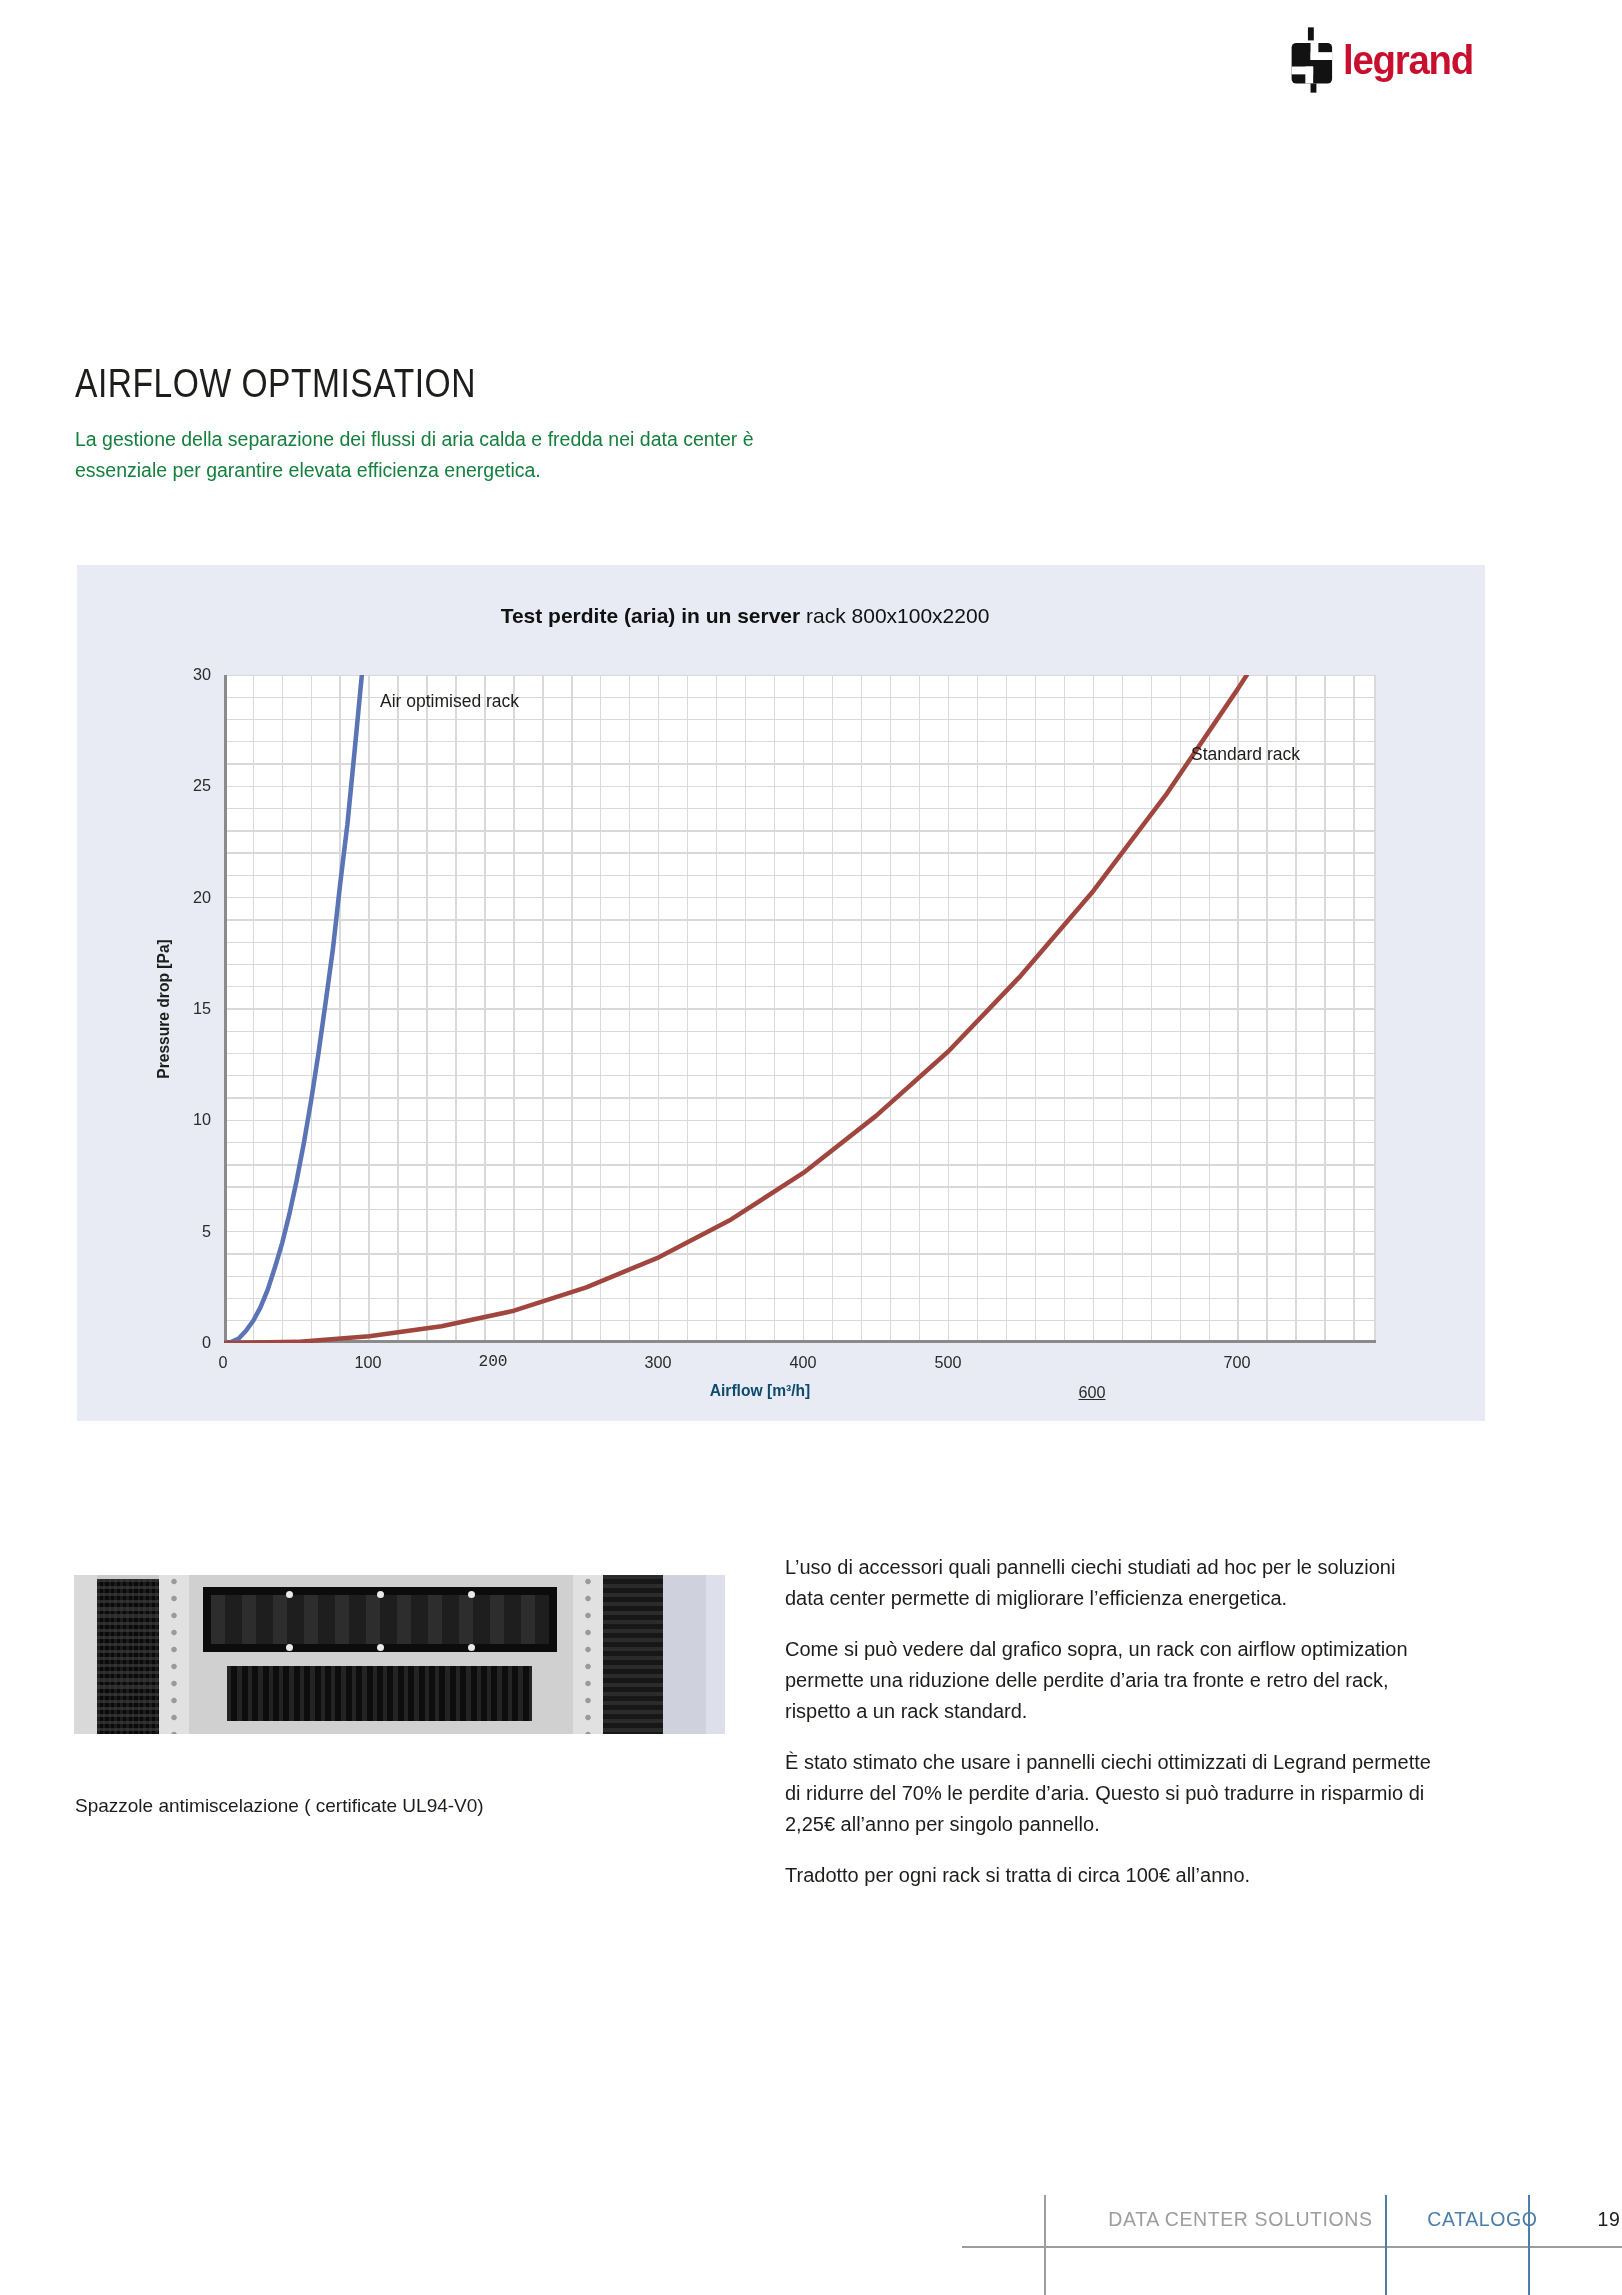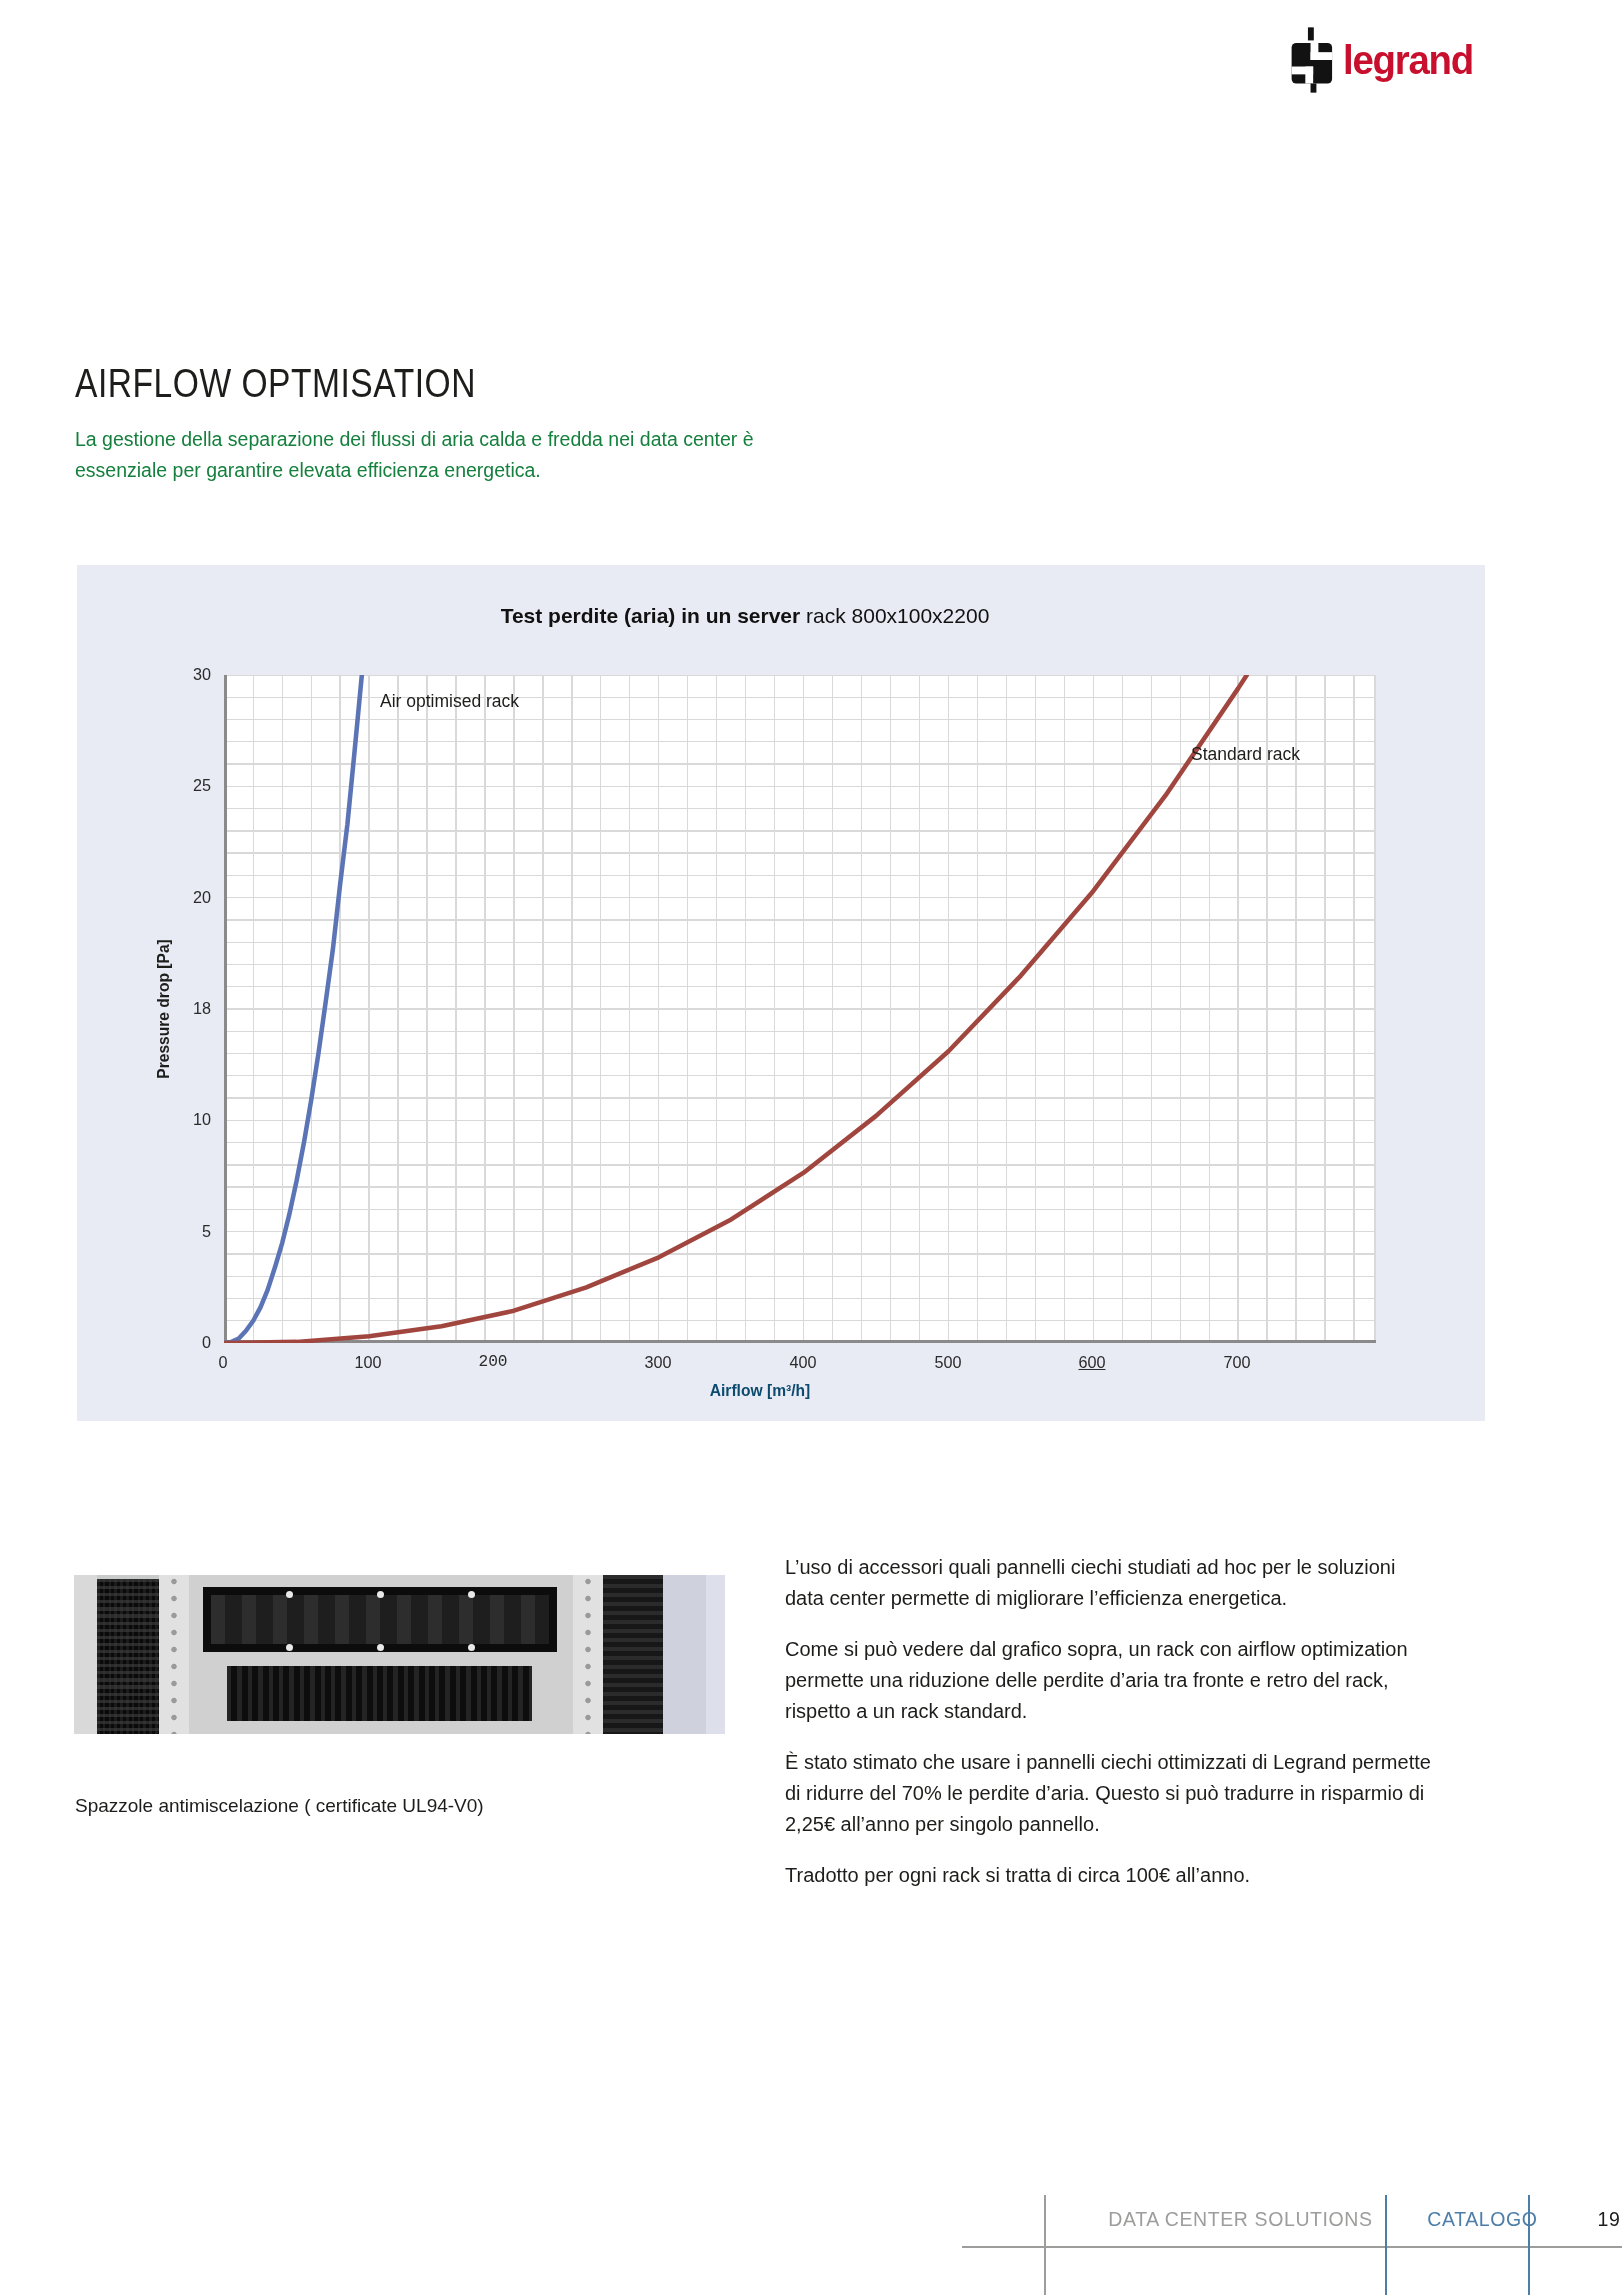--- a/index.html
+++ b/index.html
@@ -207,31 +207,31 @@
         <line x1="2" y1="0" x2="2" y2="1028" stroke="#8a8a8a" stroke-width="5"></line>
         <line x1="0" y1="1026" x2="1772" y2="1026" stroke="#8a8a8a" stroke-width="5"></line>
       </g>
       <polyline points="0.0,1028.0 11.1,1026.3 22.3,1021.1 33.4,1009.2 44.6,993.7 55.7,973.2 66.9,945.8 78.0,911.5 89.2,873.8 100.3,829.3 111.4,777.9 122.6,719.6 133.7,654.5 144.9,582.5 156.0,503.7 167.2,421.5 178.3,322.1 189.5,229.6 200.6,116.5 211.7,0.0" fill="none" stroke="#5b74b5" stroke-width="7" stroke-linecap="round" stroke-linejoin="round"></polyline>
       <polyline points="0.0,1028.0 111.4,1026.3 222.9,1017.7 334.3,1002.3 445.8,978.3 557.2,942.3 668.7,896.1 780.1,837.8 891.6,765.9 1003.0,678.5 1114.5,579.1 1225.9,462.6 1337.4,332.4 1448.8,185.0 1560.3,20.6 1573.6,0.0" fill="none" stroke="#a1463f" stroke-width="7" stroke-linecap="round" stroke-linejoin="round"></polyline>
      </svg></div>
 <div id="ticks-layer">
     <div class="ytick" style="left: 149px; top: 1333px;">0</div>
     <div class="ytick" style="left: 149px; top: 1222px;">5</div>
     <div class="ytick" style="left: 149px; top: 1110px;">10</div>
-    <div class="ytick" style="left: 149px; top: 999px;">18</div>
+    <div class="ytick" style="left: 149px; top: 999px;">15</div>
     <div class="ytick" style="left: 149px; top: 888px;">20</div>
     <div class="ytick" style="left: 149px; top: 776px;">25</div>
     <div class="ytick" style="left: 149px; top: 665px;">30</div>
     <div class="xtick" style="left: 194px; top: 1353px;">0</div>
     <div class="xtick" style="left: 339px; top: 1353px;">100</div>
     <div class="xtick" style="left: 464px; top: 1353px; font-family: Liberation Mono, monospace;">200</div>
     <div class="xtick" style="left: 629px; top: 1353px;">300</div>
     <div class="xtick" style="left: 774px; top: 1353px;">400</div>
     <div class="xtick" style="left: 919px; top: 1353px;">500</div>
-    <div class="xtick" style="left: 1063px; top: 1353px; text-decoration: underline;">600</div>
+    <div class="xtick" style="left: 1063px; top: 1383px; text-decoration: underline;">600</div>
     <div class="xtick" style="left: 1208px; top: 1353px;">700</div>
   </div>
 <div id="annot-layer">
     <div class="series-label" style="left: 380px; top: 691px;">Air optimised rack</div>
     <div class="series-label" style="left: 1191px; top: 744px;">Standard rack</div>
   </div>
 
 <div id="photo" class="abs">
   <div class="wall"></div>
   <div class="brush-left"></div>

